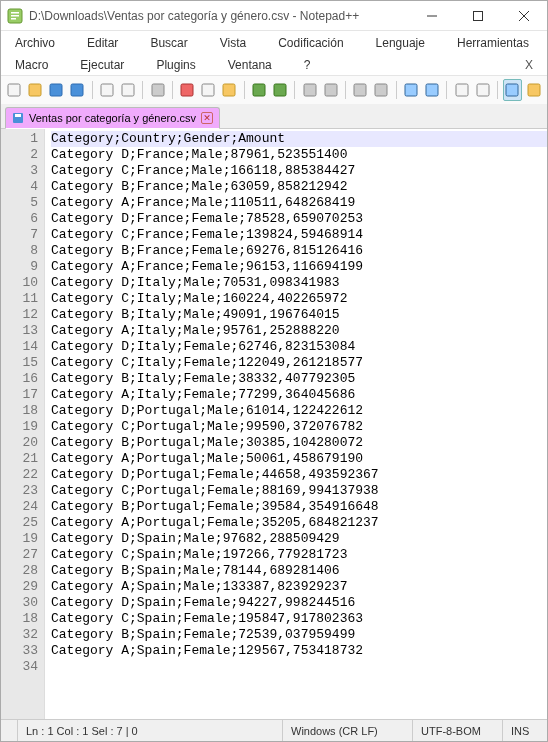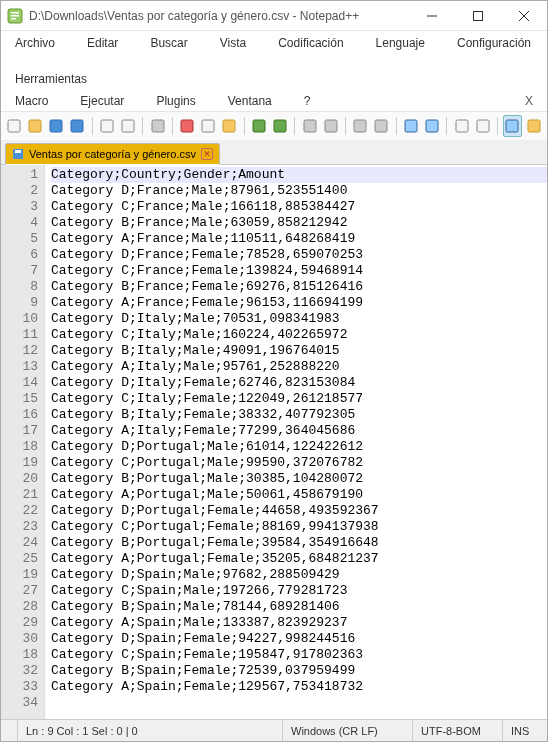--- a/index.html
+++ b/index.html
@@ -10,21 +10,21 @@
   .win-btns { display: flex; }
   .win-btn { width: 46px; height: 30px; display: flex; align-items: center; justify-content: center; color: #555; }
   .menubar { display: flex; flex-wrap: wrap; padding: 2px 6px 0 6px; gap: 16px; }
   .menubar .menu-item { padding: 3px 8px; color: #333; cursor: default; }
   .menubar .x-close { margin-left: auto; padding: 3px 8px; color:#555; }
   .toolbar { height: 30px; border-top: 1px solid #e5e5e5; border-bottom: 1px solid #f0f0f0; display:flex; align-items:center; padding: 0 4px; gap:2px; background:#fafafa;}
   .tb-btn { width:22px; height:22px; display:flex; align-items:center; justify-content:center; border-radius:2px; }
   .tb-sep { width:1px; height:18px; background:#ccc; margin:0 3px;}
   .tb-btn.active { background:#cde4f7; border:1px solid #7bb; }
   .tabbar { height:24px; background:#f0f0f0; display:flex; align-items:flex-end; padding-left:4px; border-bottom:1px solid #ccc;}
-  .tab { height:22px; background:#eab308; border:1px solid #bbb; border-bottom:1px solid #fff; border-radius:3px 3px 0 0; display:flex; align-items:center; padding:0 6px; gap:5px; font-size:11px; position:relative; top:1px;}
+  .tab { height:22px; background:#f0abfc; border:1px solid #bbb; border-bottom:1px solid #fff; border-radius:3px 3px 0 0; display:flex; align-items:center; padding:0 6px; gap:5px; font-size:11px; position:relative; top:1px;}
   .tab .tab-icon { width:12px; height:12px; display:flex; align-items:center; justify-content:center;}
   .tab .tab-close { width:12px; height:12px; border:1px solid #c66; border-radius:2px; display:flex; align-items:center; justify-content:center; color:#b33; font-size:9px; line-height:1;}
   .editor { flex:1; display:flex; overflow:hidden; font-family: Consolas, "Courier New", monospace; font-size:13px; background:#fff;}
   .gutter { width:44px; background:#e8e8e8; color:#777; text-align:right; padding:2px 6px 2px 0; line-height:16px; user-select:none; border-right:1px solid #ddd;}
   .gutter div { height:16px; }
   .code { flex:1; padding:2px 0 14px 6px; line-height:16px; white-space:pre; overflow:auto; color:#000;}
   .code .line { height:16px; }
   .code .line.hl { background:#e8e8ff; }
   .statusbar { height:22px; border-top:1px solid #ccc; background:#f0f0f0; display:flex; font-size:11px; color:#333;}
   .statusbar .cell { border-right:1px solid #ccc; padding:3px 8px; display:flex; align-items:center; white-space:nowrap;}
@@ -64,21 +64,20 @@
   </div>
 </div>
 
 <div class="menubar" id="menubar-row1">
     <span class="menu-item">Archivo</span>
     <span class="menu-item">Editar</span>
     <span class="menu-item">Buscar</span>
     <span class="menu-item">Vista</span>
     <span class="menu-item">Codificación</span>
     <span class="menu-item">Lenguaje</span>
-    <span class="menu-item">Configuración</span>
     <span class="menu-item">Herramientas</span>
   </div>
 <div class="menubar" id="menubar-row2">
 <span class="menu-item">Macro</span>
     <span class="menu-item">Ejecutar</span>
     <span class="menu-item">Plugins</span>
     <span class="menu-item">Ventana</span>
     <span class="menu-item">?</span>
     <span class="x-close">X</span>
   </div>
@@ -253,17 +252,17 @@
       <div>18</div>
       <div>32</div>
       <div>33</div>
       <div>34</div>
     </div>
   <div class="code" id="code"><div class="line hl">Category;Country;Gender;Amount</div><div class="line">Category D;France;Male;87961,523551400</div><div class="line">Category C;France;Male;166118,885384427</div><div class="line">Category B;France;Male;63059,858212942</div><div class="line">Category A;France;Male;110511,648268419</div><div class="line">Category D;France;Female;78528,659070253</div><div class="line">Category C;France;Female;139824,59468914</div><div class="line">Category B;France;Female;69276,815126416</div><div class="line">Category A;France;Female;96153,116694199</div><div class="line">Category D;Italy;Male;70531,098341983</div><div class="line">Category C;Italy;Male;160224,402265972</div><div class="line">Category B;Italy;Male;49091,196764015</div><div class="line">Category A;Italy;Male;95761,252888220</div><div class="line">Category D;Italy;Female;62746,823153084</div><div class="line">Category C;Italy;Female;122049,261218577</div><div class="line">Category B;Italy;Female;38332,407792305</div><div class="line">Category A;Italy;Female;77299,364045686</div><div class="line">Category D;Portugal;Male;61014,122422612</div><div class="line">Category C;Portugal;Male;99590,372076782</div><div class="line">Category B;Portugal;Male;30385,104280072</div><div class="line">Category A;Portugal;Male;50061,458679190</div><div class="line">Category D;Portugal;Female;44658,493592367</div><div class="line">Category C;Portugal;Female;88169,994137938</div><div class="line">Category B;Portugal;Female;39584,354916648</div><div class="line">Category A;Portugal;Female;35205,684821237</div><div class="line">Category D;Spain;Male;97682,288509429</div><div class="line">Category C;Spain;Male;197266,779281723</div><div class="line">Category B;Spain;Male;78144,689281406</div><div class="line">Category A;Spain;Male;133387,823929237</div><div class="line">Category D;Spain;Female;94227,998244516</div><div class="line">Category C;Spain;Female;195847,917802363</div><div class="line">Category B;Spain;Female;72539,037959499</div><div class="line">Category A;Spain;Female;129567,753418732</div><div class="line"></div></div>
 </div>
 
 <div class="statusbar">
   <div class="cell" style="width:10px;"></div>
-  <div class="cell flex">Ln : 9    Col : 1    Sel : 0 | 0</div>
+  <div class="cell flex">Ln : 1    Col : 1    Sel : 7 | 0</div>
   <div class="cell" style="width:130px;">Windows (CR LF)</div>
   <div class="cell" style="width:90px;">UTF-8-BOM</div>
   <div class="cell" style="width:44px; border-right:none;">INS</div>
 </div>
 
 </body></html>

